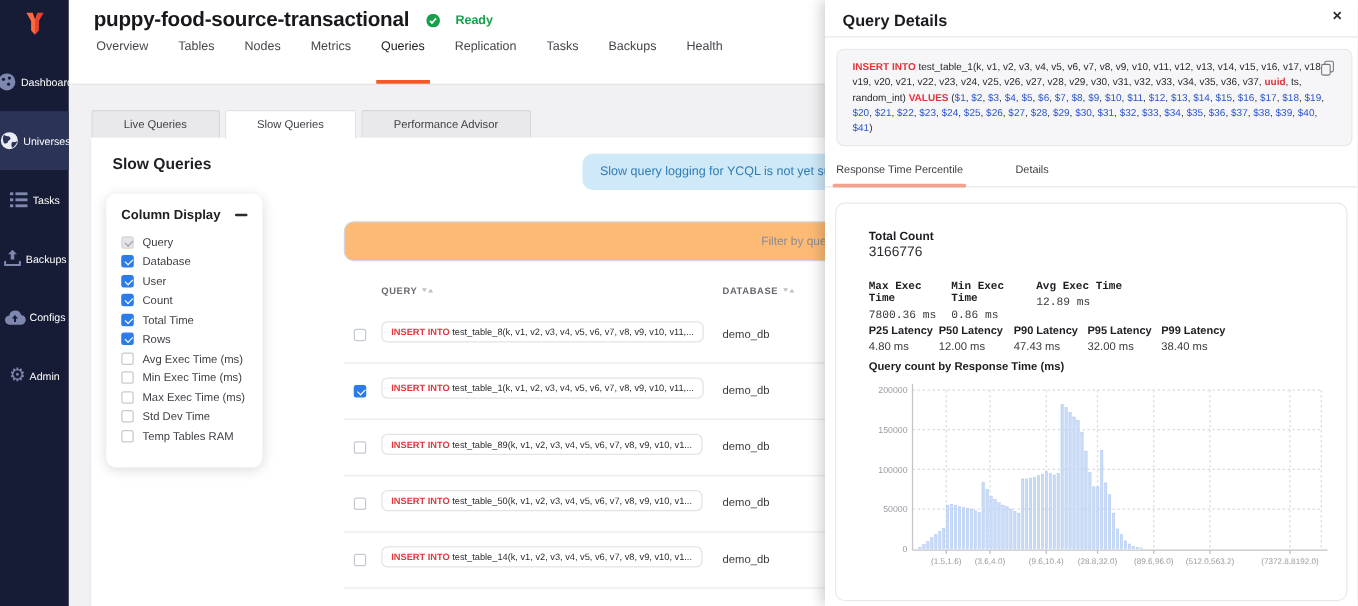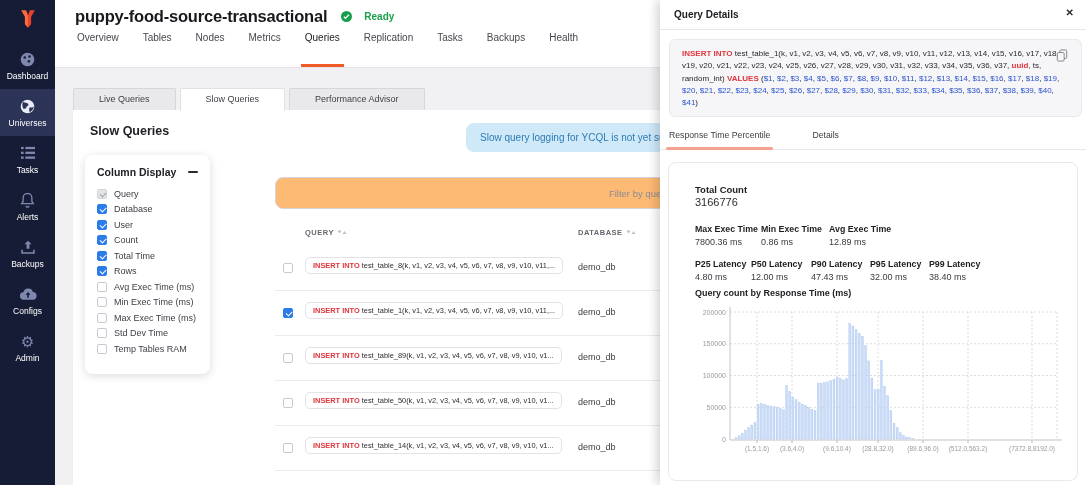--- a/index.html
+++ b/index.html
@@ -2,21 +2,21 @@
 <html><head>
 <meta charset="utf-8">
 <style>
 * { box-sizing: border-box; margin: 0; padding: 0; }
 html,body { width:1086px; height:485px; overflow:hidden; font-family:"Liberation Sans",sans-serif; background:#f1f1f3; }
 
 
 .sidebar { position:absolute; left:0; top:0; width:55px; height:485px; background:#171c36; z-index:30; }
 .logo { display:flex; justify-content:center; padding-top:8px; }
 .nav { margin-top:12px; }
-.nav-item { height:47px; display:flex; flex-direction:column; align-items:center; justify-content:center; gap:3px; }
+.nav-item { height:47px; display:flex; align-items:center; justify-content:center; gap:3px; }
 .nav-item.active { background:#2b3457; }
 .nav-icon { height:17px; display:flex; align-items:center; justify-content:center; color:#7e88af; }
 .nav-item.active .nav-icon { color:#e9ecf5; }
 .nav-label { font-size:8.5px; color:#fff; }
 
 
 .topbar { position:absolute; left:55px; top:0; right:0; height:68px; background:#fff; border-bottom:1px solid #e4e4e7; z-index:5; }
 .titlerow { display:flex; align-items:center; gap:14px; padding:7px 0 0 20px; }
 .page-title { font-size:16.5px; font-weight:bold; color:#19191d; letter-spacing:-0.2px; }
 .ready { display:flex; align-items:center; gap:12px; font-size:10px; font-weight:bold; color:#17a04b; }
@@ -56,34 +56,34 @@
 .rows { position:absolute; left:202px; right:0; top:136px; }
 .row { height:45px; border-bottom:1px solid #ebebee; position:relative; }
 .row-cb { position:absolute; left:8px; top:17px; }
 .chip { position:absolute; left:30px; top:11px; max-width:272px; border:1px solid #e3e3e7; border-radius:5px; padding:3px 7px; font-size:7.4px; color:#2c2c31; white-space:nowrap; overflow:hidden; }
 .chip .kw { color:#e0353c; font-weight:bold; }
 .row-db { position:absolute; left:303px; top:16px; font-size:9px; color:#3a3a40; }
 
 
 .drawer { position:absolute; left:660px; top:0; width:426px; height:485px; background:#fff; box-shadow:-3px 0 10px rgba(0,0,0,0.18); z-index:20; }
 .d-head { height:30px; border-bottom:1px solid #e7e7ea; position:relative; }
-.d-title { position:absolute; left:14px; top:9px; font-size:10px; font-weight:bold; color:#1b1b20; }
+.d-title { position:absolute; left:14px; top:9px; font-size:13px; font-weight:bold; color:#1b1b20; }
 .d-close { position:absolute; right:12px; top:7px; font-size:10px; font-weight:bold; color:#2a2a2f; cursor:pointer; }
 .sqlbox { position:absolute; left:9px; top:39px; width:413px; height:78px; background:#f6f6f8; border:1px solid #e9e9ec; border-radius:6px; padding:8px 16px 8px 12px; font-size:8px; line-height:12.3px; color:#27272c; overflow:hidden; }
 .sqlbox .kw { color:#e0353c; font-weight:bold; }
 .sqlbox .pm { color:#2b54cf; }
 .copy-btn { position:absolute; right:18px; top:48px; cursor:pointer; }
 .dtabs { position:absolute; left:0; right:0; top:124px; height:26px; border-bottom:1px solid #e9e9ec; display:flex; gap:36px; padding-left:6px; }
 .dtab { font-size:8.7px; color:#3c3c42; padding:6px 3px 0; position:relative; }
 .dtab.active::after { content:""; position:absolute; left:0; right:0; bottom:-1px; height:3px; background:#f2a28e; border-radius:2px; }
 .dcard { position:absolute; left:8px; top:162px; width:410px; height:319px; border:1px solid #e9e9ec; border-radius:8px; background:#fff; }
 .tc-label { position:absolute; left:26px; top:21px; font-size:9.5px; font-weight:bold; color:#1d1d22; }
 .tc-value { position:absolute; left:26px; top:33px; font-size:11px; color:#2b2b30; }
 .srow { position:absolute; left:26px; display:flex; }
-.srow1 { top:61px; }
+.srow1 { top:61px;font-family:Liberation Mono, monospace; }
 .srow2 { top:96px; }
 .stat .sl { font-size:8.8px; font-weight:bold; color:#1d1d22; }
 .stat .sv { font-size:9px; color:#3a3a40; margin-top:3px; }
 .chart-title { position:absolute; left:26px; top:125px; font-size:9px; font-weight:bold; color:#1d1d22; }
 .chart-svg { position:absolute; left:0; top:0; pointer-events:none; }
 </style>
 </head>
 <body>
 
 <aside class="sidebar">
@@ -120,29 +120,20 @@
           <svg width="16" height="14" viewBox="0 0 18 16">
             <rect x="1" y="1" width="3" height="2.6" fill="currentColor"></rect>
             <rect x="6" y="1" width="11" height="2.6" fill="currentColor"></rect>
             <rect x="1" y="6.5" width="3" height="2.6" fill="currentColor"></rect>
             <rect x="6" y="6.5" width="11" height="2.6" fill="currentColor"></rect>
             <rect x="1" y="12" width="3" height="2.6" fill="currentColor"></rect>
             <rect x="6" y="12" width="11" height="2.6" fill="currentColor"></rect>
           </svg>
         </span>
     <span class="nav-label">Tasks</span>
-  </div>
-      <div class="nav-item">
-    <span class="nav-icon">
-          <svg width="15" height="16" viewBox="0 0 20 22">
-            <path d="M10 2c-3.3 0-6 2.7-6 6v5l-2 3h16l-2-3V8c0-3.3-2.7-6-6-6z" fill="none" stroke="currentColor" stroke-width="1.8"></path>
-            <path d="M8 19a2 2 0 004 0" stroke="currentColor" stroke-width="1.8" fill="none"></path>
-          </svg>
-        </span>
-    <span class="nav-label">Alerts</span>
   </div>
       <div class="nav-item">
     <span class="nav-icon">
           <svg width="16" height="15" viewBox="0 0 20 19">
             <path d="M10 1l4.5 4.5h-2.7V11h-3.6V5.5H5.5z" fill="currentColor"></path>
             <path d="M2.5 12.5v4h15v-4" stroke="currentColor" stroke-width="2" fill="none"></path>
           </svg>
         </span>
     <span class="nav-label">Backups</span>
   </div>

